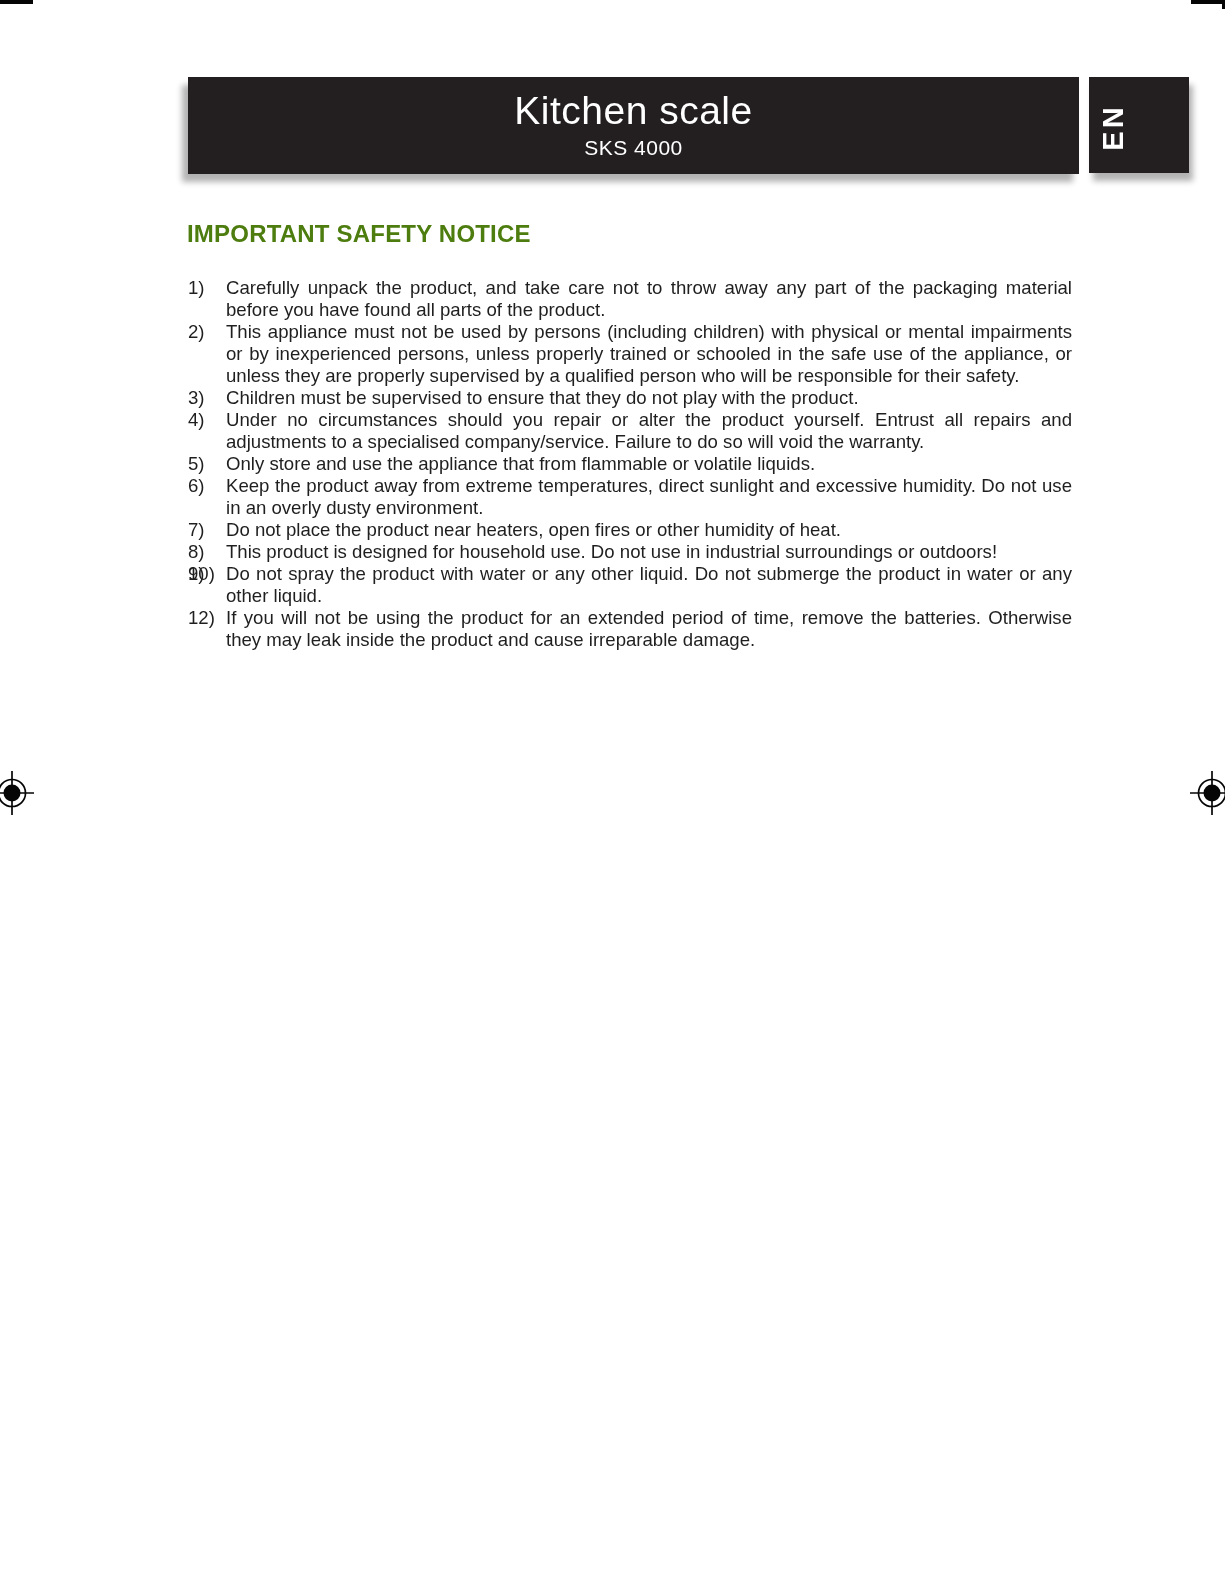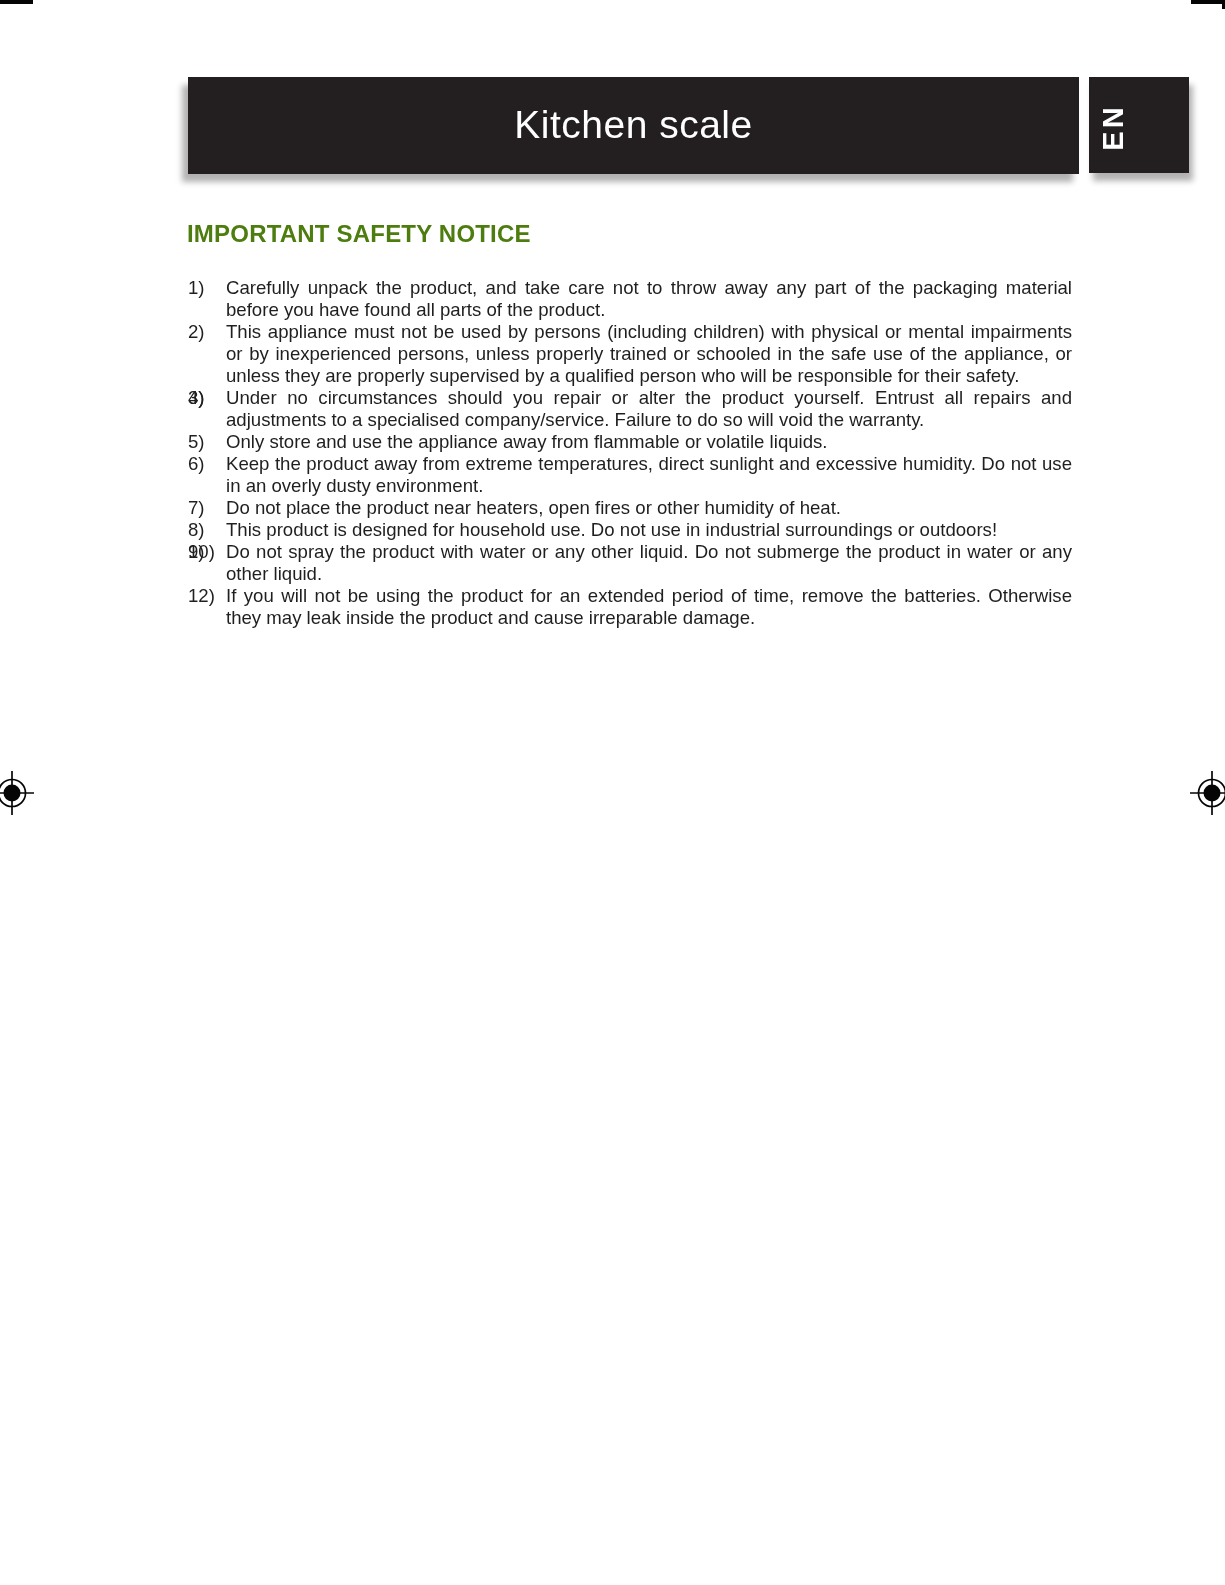--- a/index.html
+++ b/index.html
@@ -86,34 +86,35 @@
 </head>
 <body>
 
 <div class="page">
 
   <div class="crop-tl"></div>
   <div class="crop-tr"></div>
 
   <div class="header-band">
     <div class="header-title">Kitchen scale</div>
+    <div class="header-subtitle">SKS 4000</div>
   </div>
 
   <div class="lang-tab">
     <div class="lang-tab-label">EN</div>
   </div>
 
   <div class="section-title">IMPORTANT SAFETY NOTICE</div>
 
   <ol class="safety-list">
     <li><span class="num">1)</span><span class="txt">Carefully unpack the product, and take care not to throw away any part of the packaging material before you have found all parts of the product.</span></li>
     <li><span class="num">2)</span><span class="txt">This appliance must not be used by persons (including children) with physical or mental impairments or by inexperienced persons, unless properly trained or schooled in the safe use of the appliance, or unless they are properly supervised by a qualified person who will be responsible for their safety.</span></li>
-    <li><span class="num">3)</span></li>
+    <li><span class="num">3)</span><span class="txt">Children must be supervised to ensure that they do not play with the product.</span></li>
     <li><span class="num">4)</span><span class="txt">Under no circumstances should you repair or alter the product yourself. Entrust all repairs and adjustments to a specialised company/service. Failure to do so will void the warranty.</span></li>
-    <li><span class="num">5)</span><span class="txt">Only store and use the appliance away from flammable or volatile liquids.</span></li>
+    <li><span class="num">5)</span><span class="txt">Only store and use the appliance that from flammable or volatile liquids.</span></li>
     <li><span class="num">6)</span><span class="txt">Keep the product away from extreme temperatures, direct sunlight and excessive humidity. Do not use in an overly dusty environment.</span></li>
     <li><span class="num">7)</span><span class="txt">Do not place the product near heaters, open fires or other humidity of heat.</span></li>
     <li><span class="num">8)</span><span class="txt">This product is designed for household use. Do not use in industrial surroundings or outdoors!</span></li>
     <li><span class="num">9)</span></li>
     <li><span class="num">10)</span><span class="txt">Do not spray the product with water or any other liquid. Do not submerge the product in water or any other liquid.</span></li>
     <li><span class="num">12)</span><span class="txt">If you will not be using the product for an extended period of time, remove the batteries. Otherwise they may leak inside the product and cause irreparable damage.</span></li>
   </ol>
 
   <svg class="reg-mark left" viewBox="-23 -23 46 46">
     <line x1="-22" y1="0" x2="22" y2="0" stroke="#050505" stroke-width="1.7"></line>

